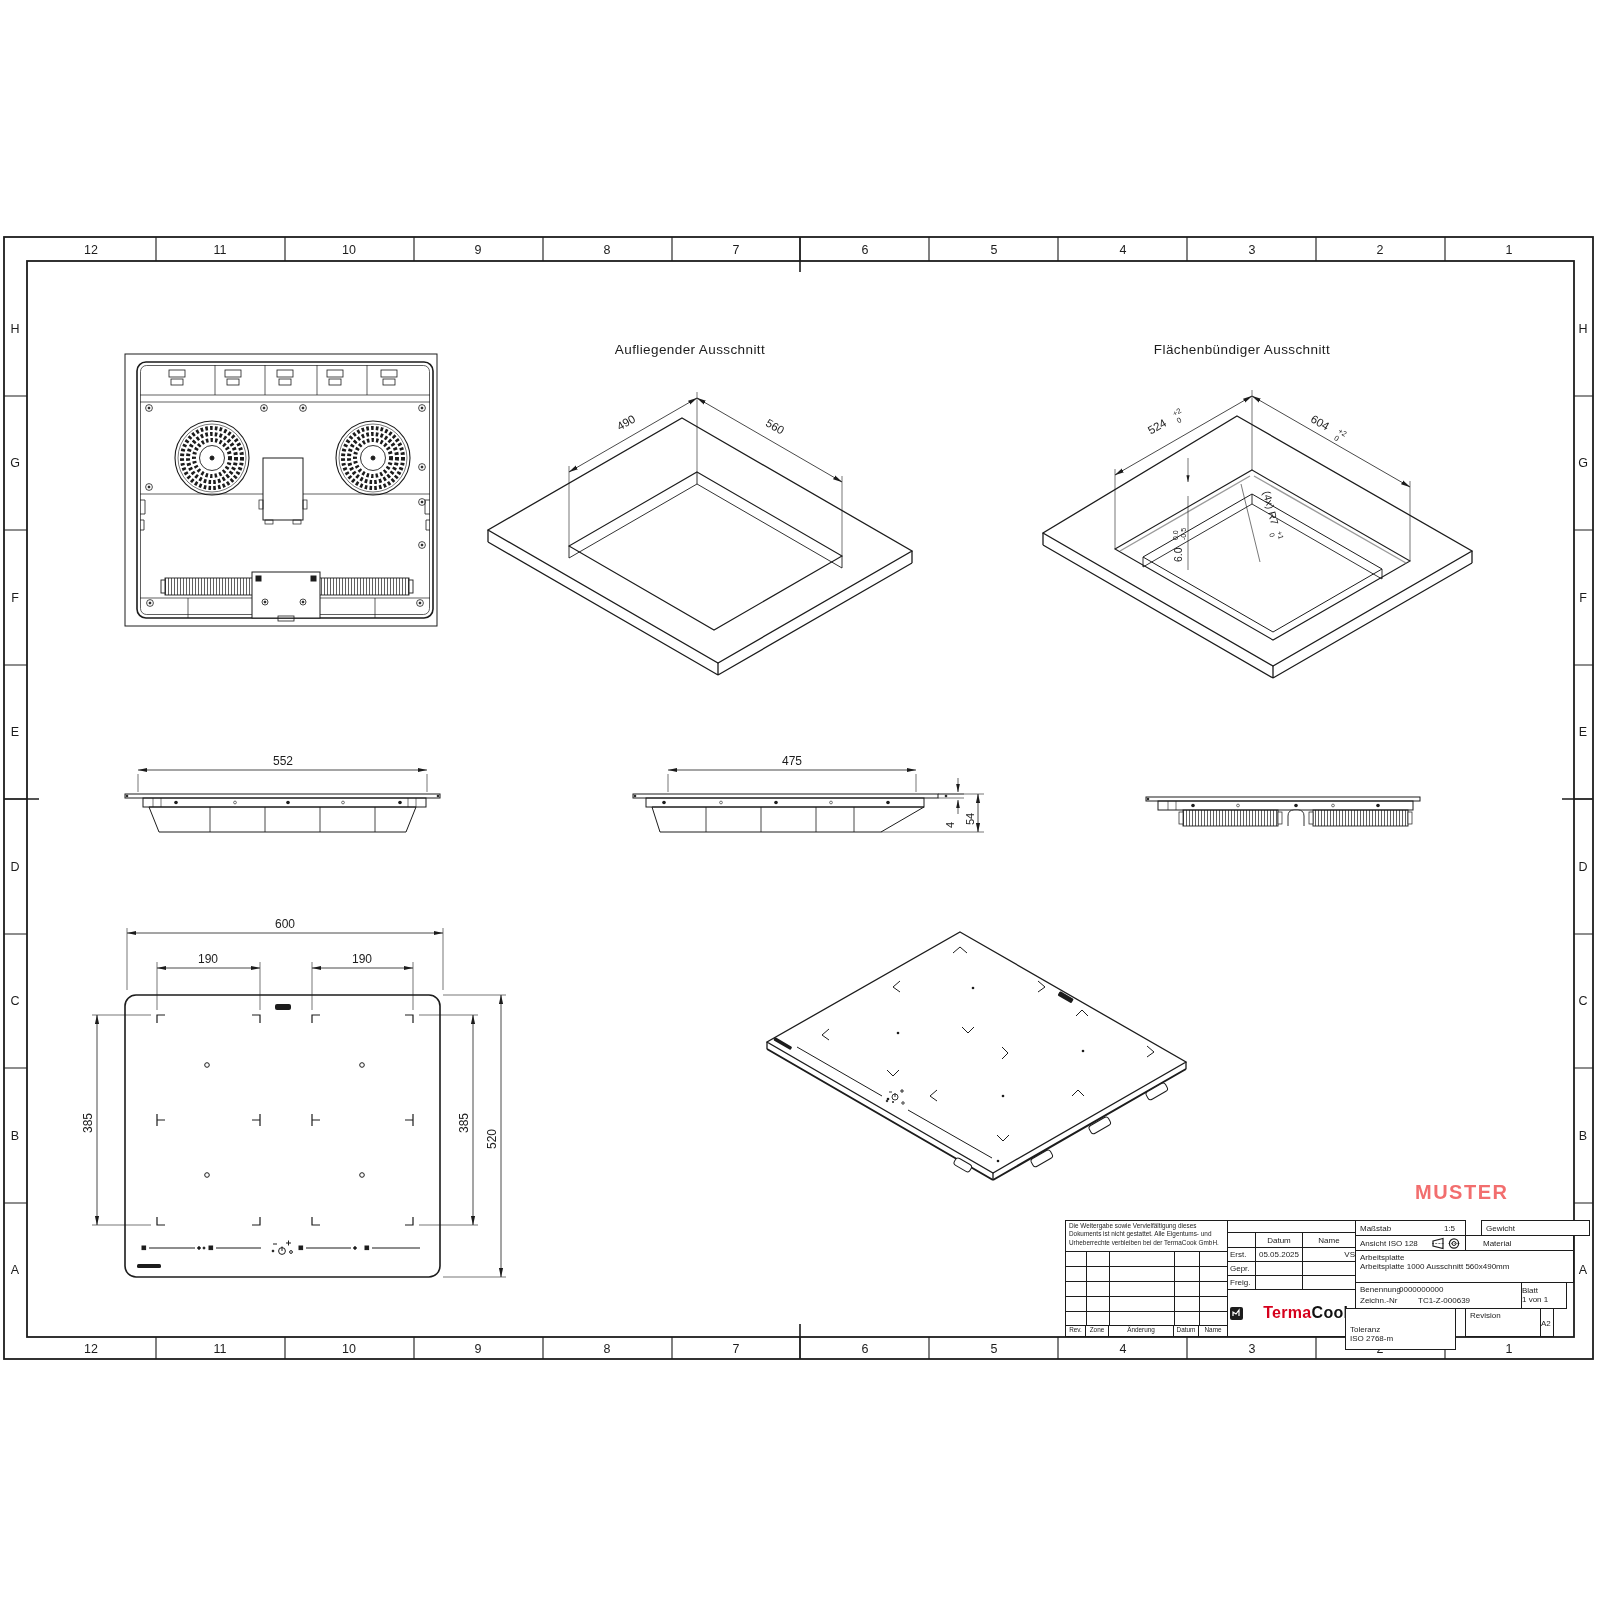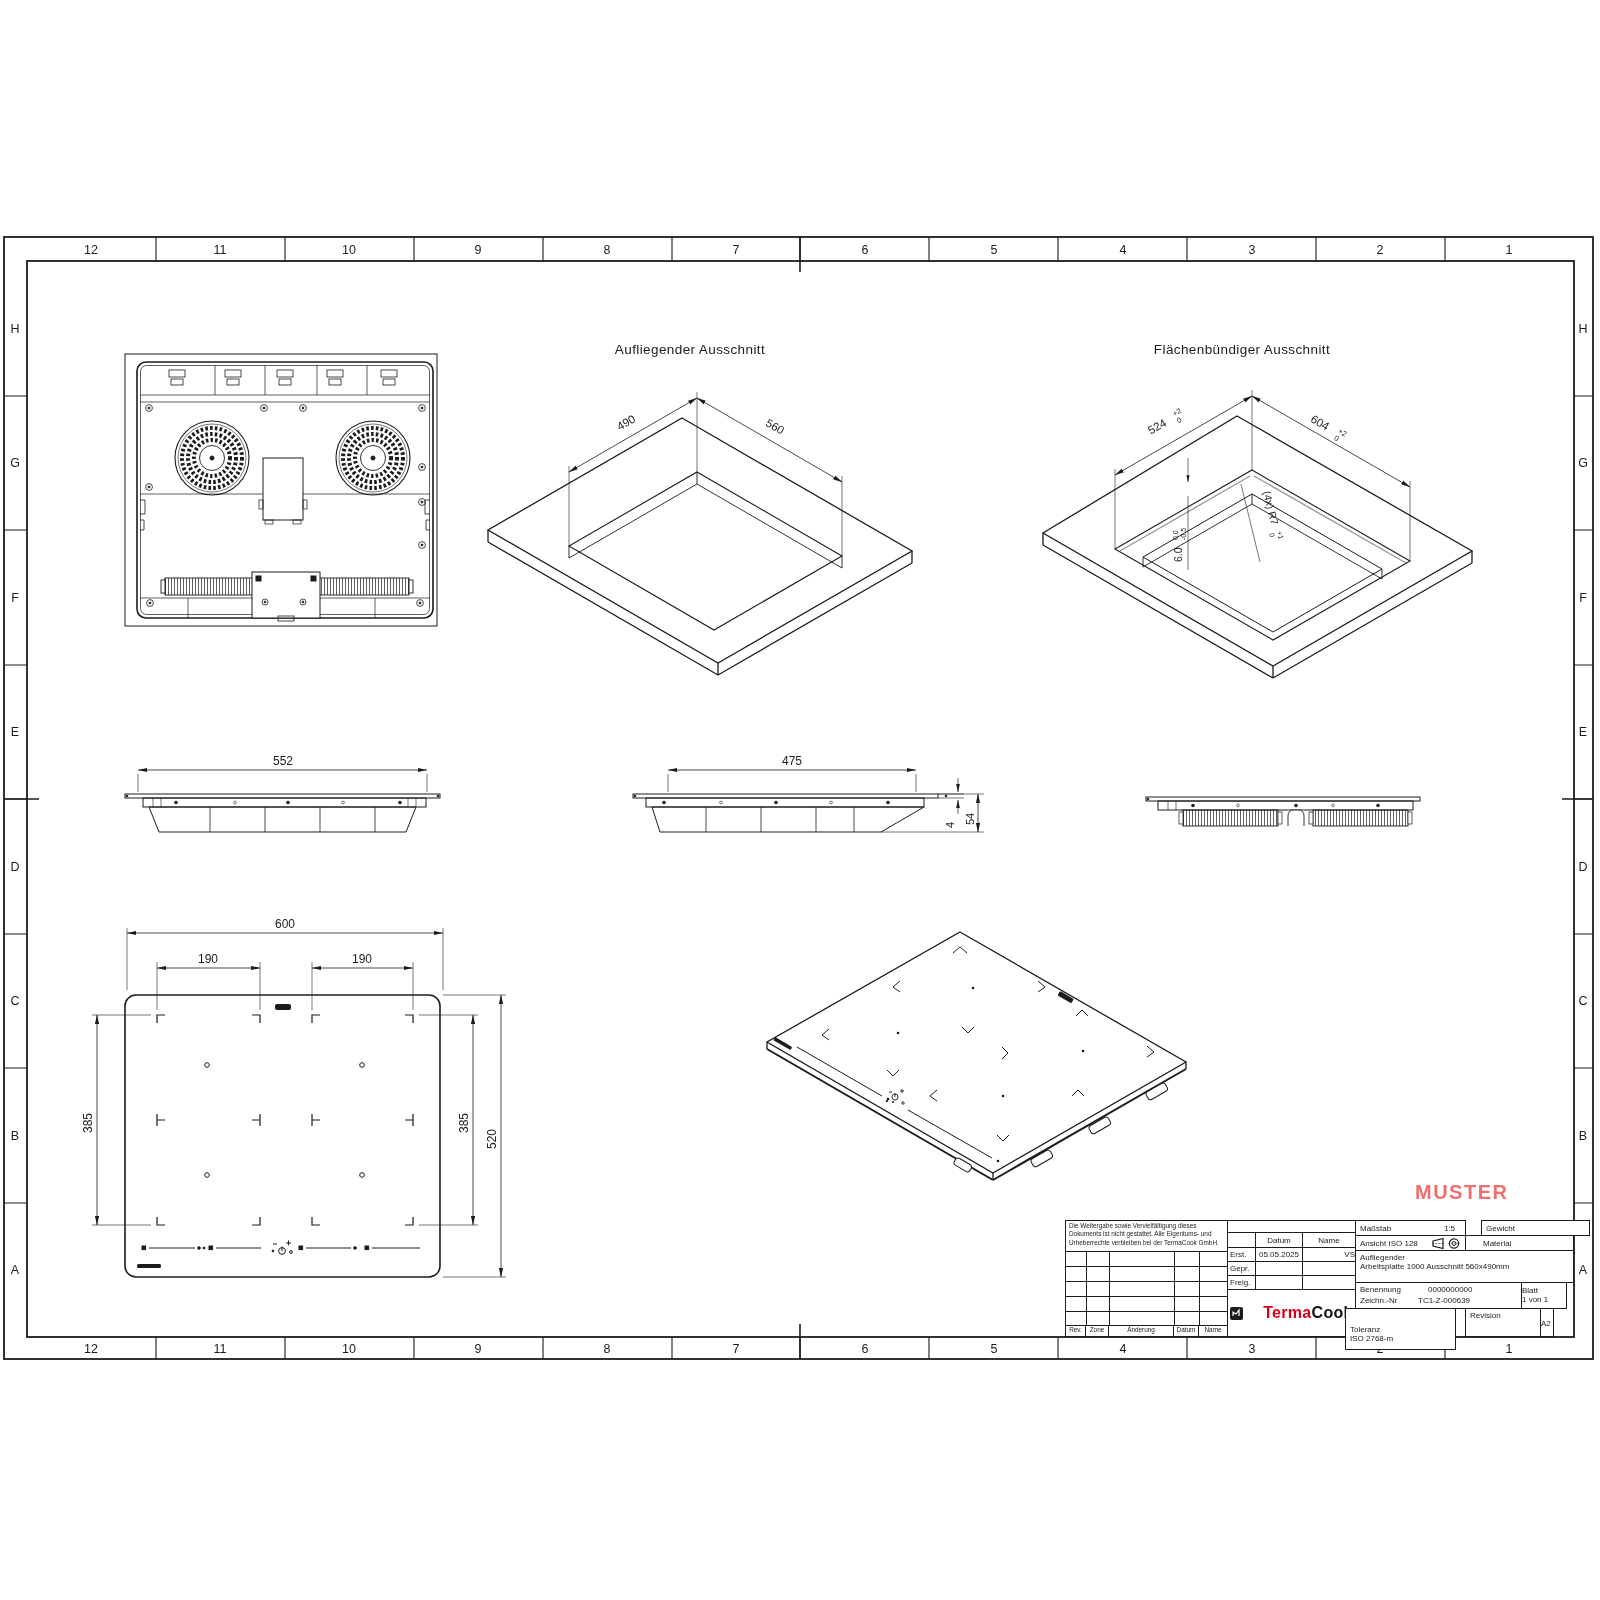--- a/index.html
+++ b/index.html
@@ -545,25 +545,25 @@
     <svg width="30" height="11" viewBox="0 0 30 11" style="position:absolute;right:3px;top:2px">
       <polygon points="1,3 11,0.5 11,10.5 1,8" fill="none" stroke="#1c1c1c" stroke-width="1.2"></polygon>
       <line x1="0" y1="5.5" x2="12.5" y2="5.5" stroke="#1c1c1c" stroke-width="0.6" stroke-dasharray="2 1.2"></line>
       <circle cx="22" cy="5.5" r="4.6" fill="none" stroke="#1c1c1c" stroke-width="1.2"></circle>
       <circle cx="22" cy="5.5" r="2" fill="none" stroke="#1c1c1c" stroke-width="1"></circle>
       <line x1="16.5" y1="5.5" x2="27.5" y2="5.5" stroke="#1c1c1c" stroke-width="0.5" stroke-dasharray="1.6 1"></line>
     </svg>
   </div>
   <div class="cell" style="left:400px;top:15px;width:109px;height:16px;padding:3px 17px">Material</div>
   <div class="cell" style="left:290px;top:30px;width:219px;height:33px;padding:2px 4px">
-    <div>Aufliegender</div>
+    <div>Arbeitsplatte</div>
     <div>Arbeitsplatte 1000 Ausschnitt 560x490mm</div>
   </div>
   <div class="cell" style="left:290px;top:62px;width:167px;height:27px;padding:2px 4px">
-    <div><span style="display:inline-block;width:68px">Benennung</span><span>0000000000</span></div>
+    <div><span style="display:inline-block;width:39px">Benennung</span><span>0000000000</span></div>
     <div style="margin-top:2px"><span style="display:inline-block;width:58px">Zeichn.-Nr</span><span>TC1-Z-000639</span></div>
   </div>
   <div class="cell" style="left:456px;top:62px;width:46px;height:27px;padding-top:3px">
     <div>Blatt</div>
         <div>1 von 1</div>
   </div>
   <div class="cell" style="left:280px;top:88px;width:111px;height:42px;padding:16px 4px">
     <div>Toleranz</div>
         <div>ISO 2768-m</div>
   </div>

